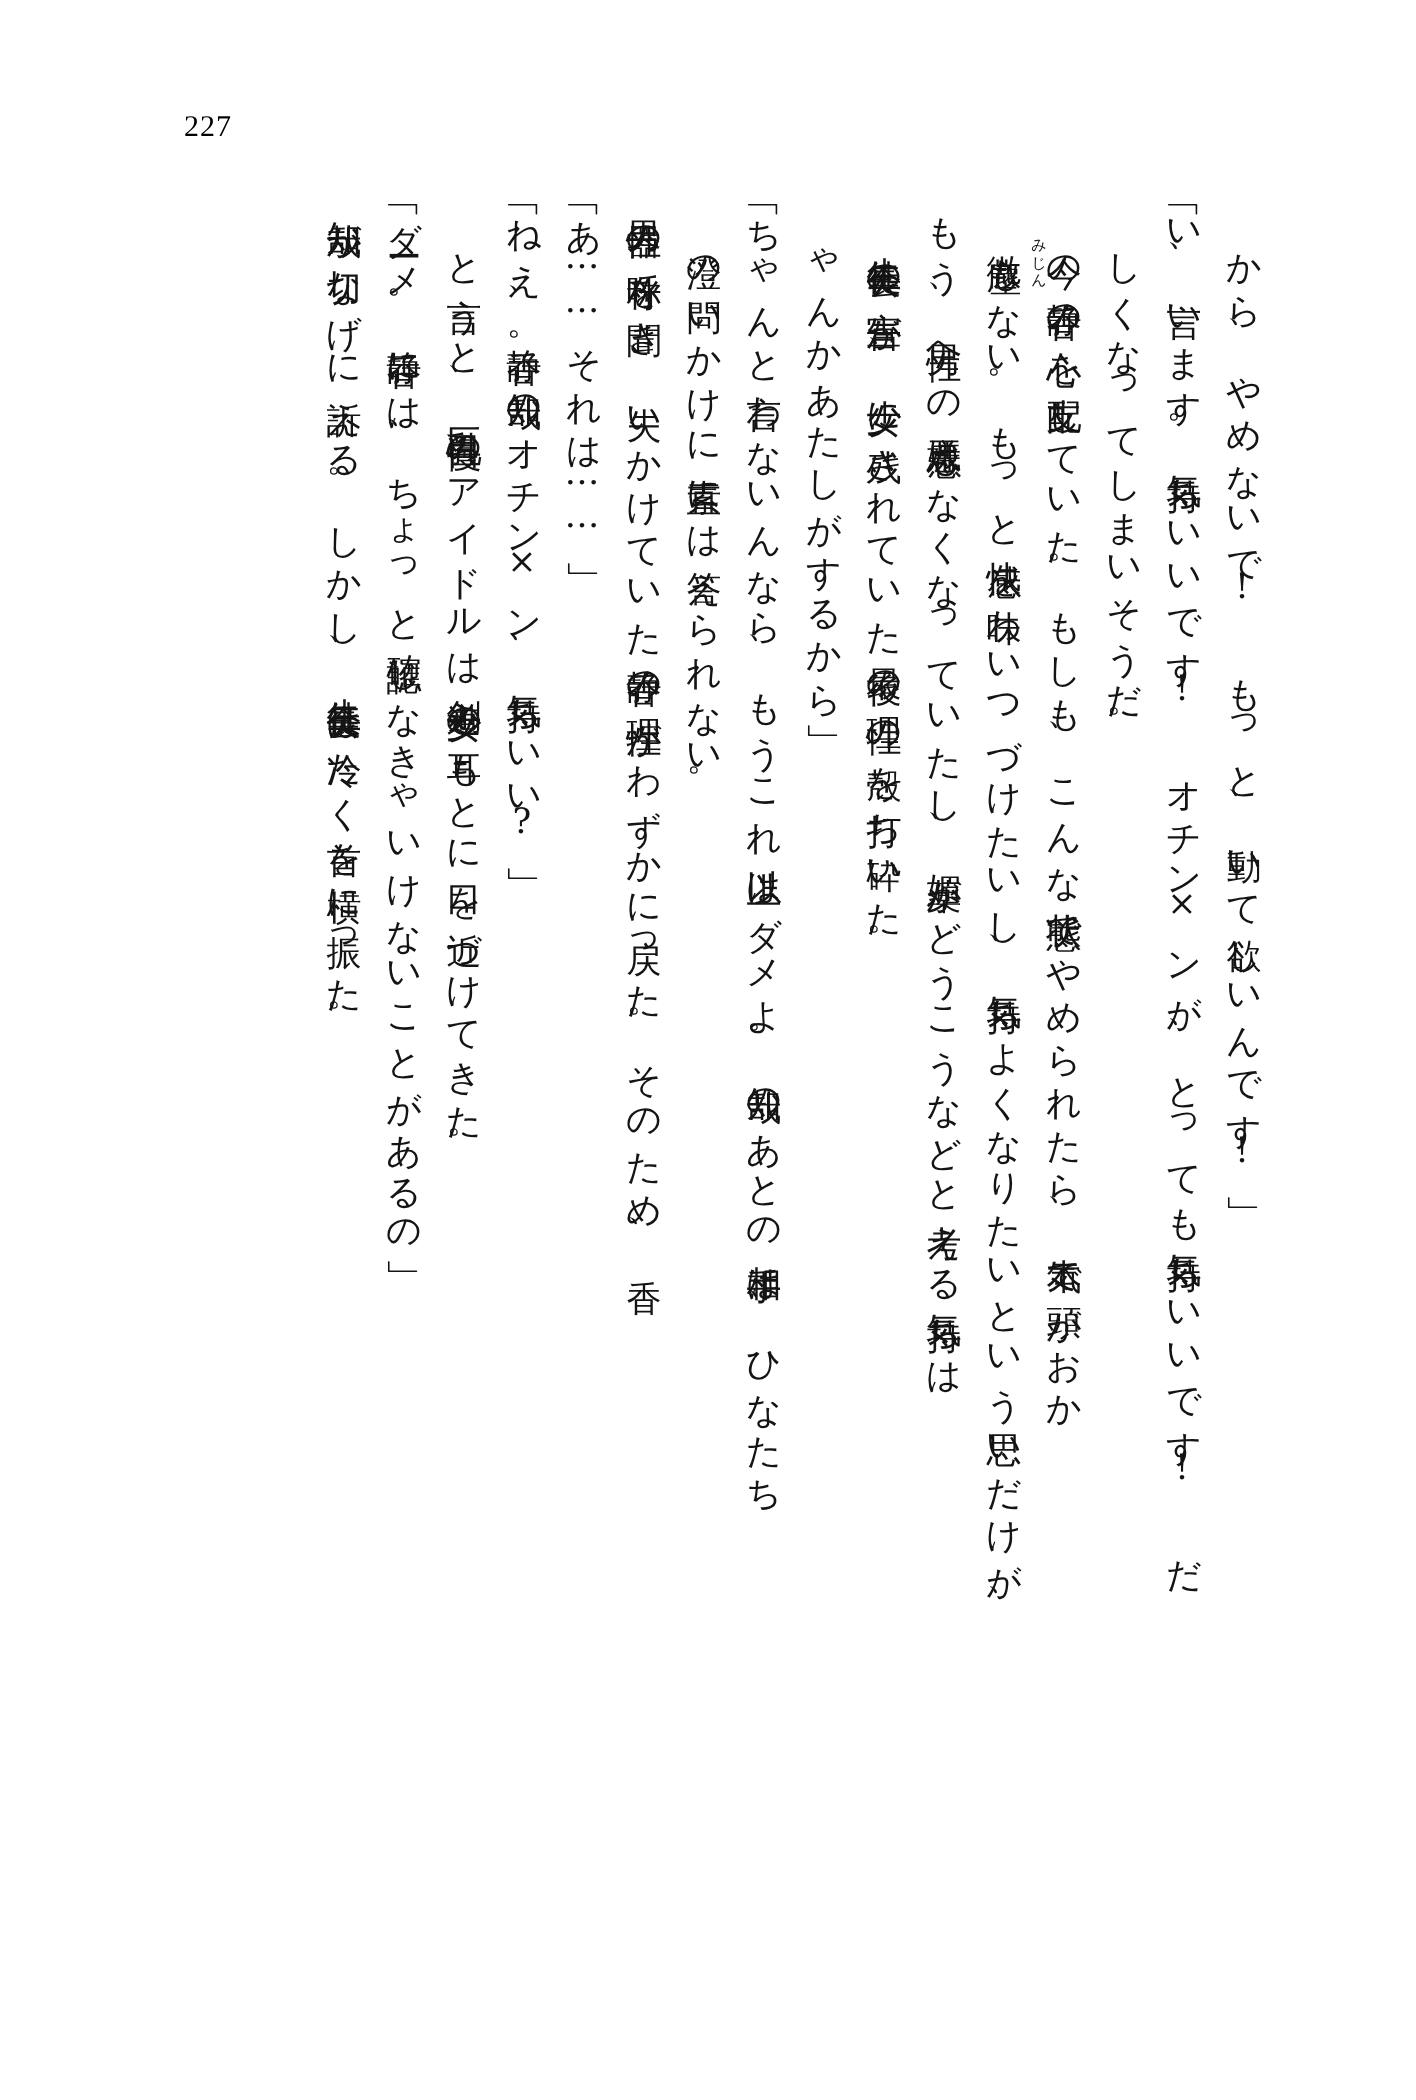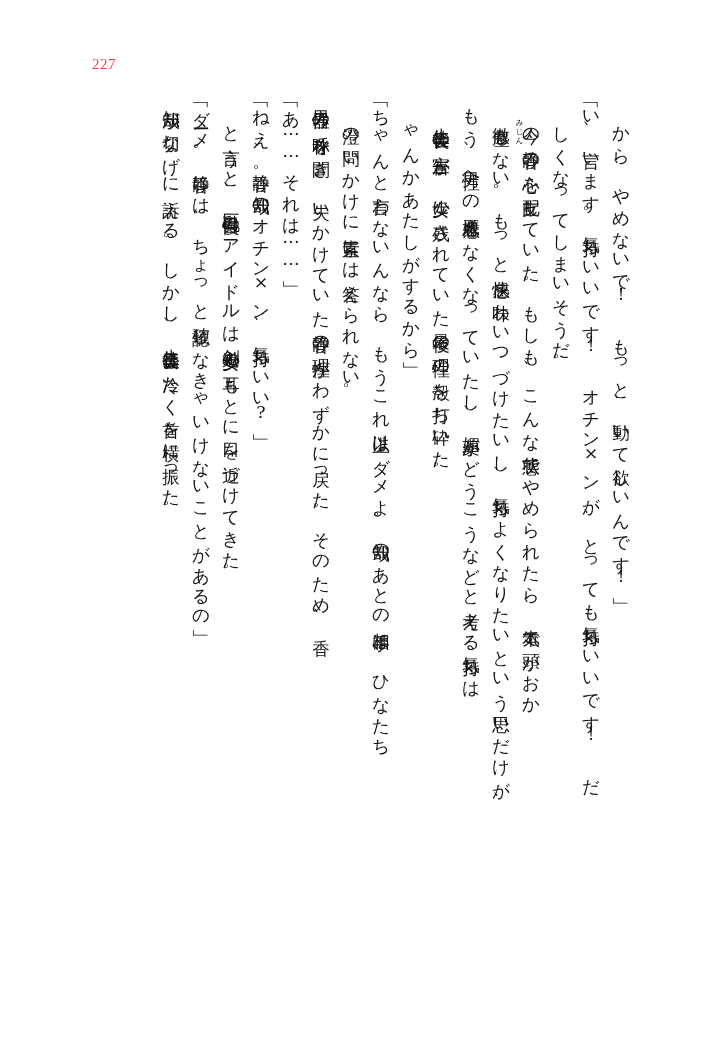--- a/index.html
+++ b/index.html
@@ -15,21 +15,21 @@
     overflow: hidden;
     font-family: "Liberation Serif", "DejaVu Serif", serif;
     color: #1a1a1a;
   }
   .page-number {
     position: absolute;
     top: 56px;
     left: 92px;
     font-size: 15px;
     letter-spacing: 0.5px;
-    color: #ef4444;
+    color: #000000;
     font-family: "Liberation Serif", "DejaVu Serif", serif;
   }
   .text-block {
     position: absolute;
     top: 96px;
     right: 72px;
     height: 860px;
     display: flex;
     flex-direction: row;
     align-items: flex-start;

